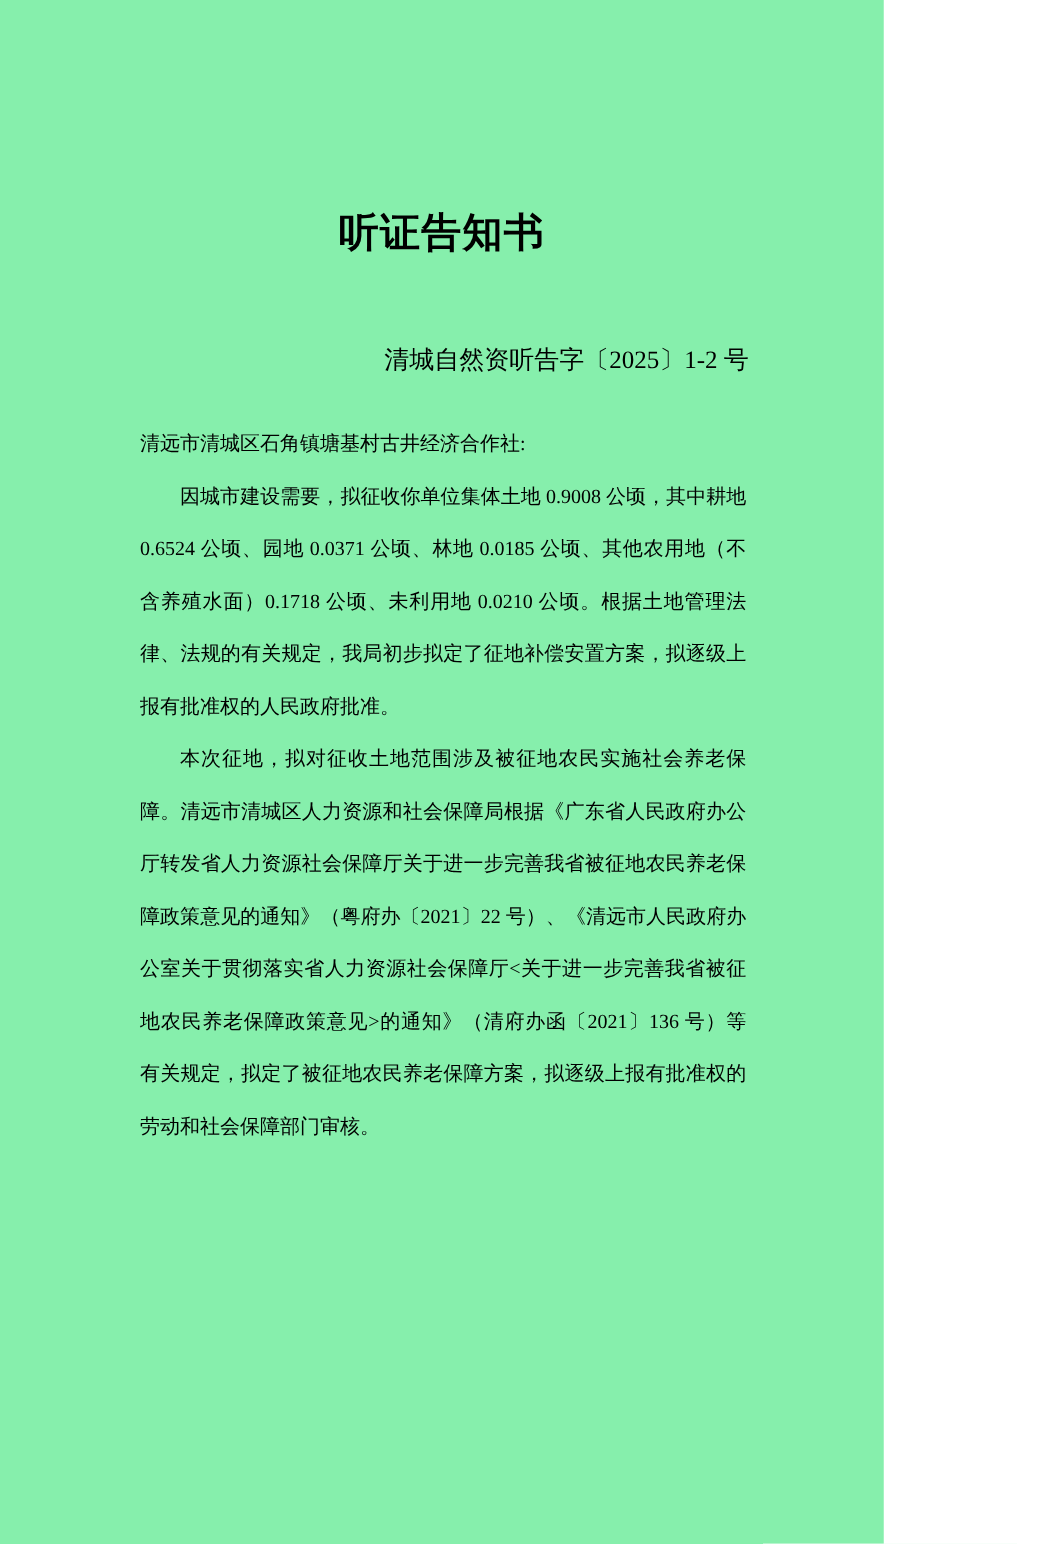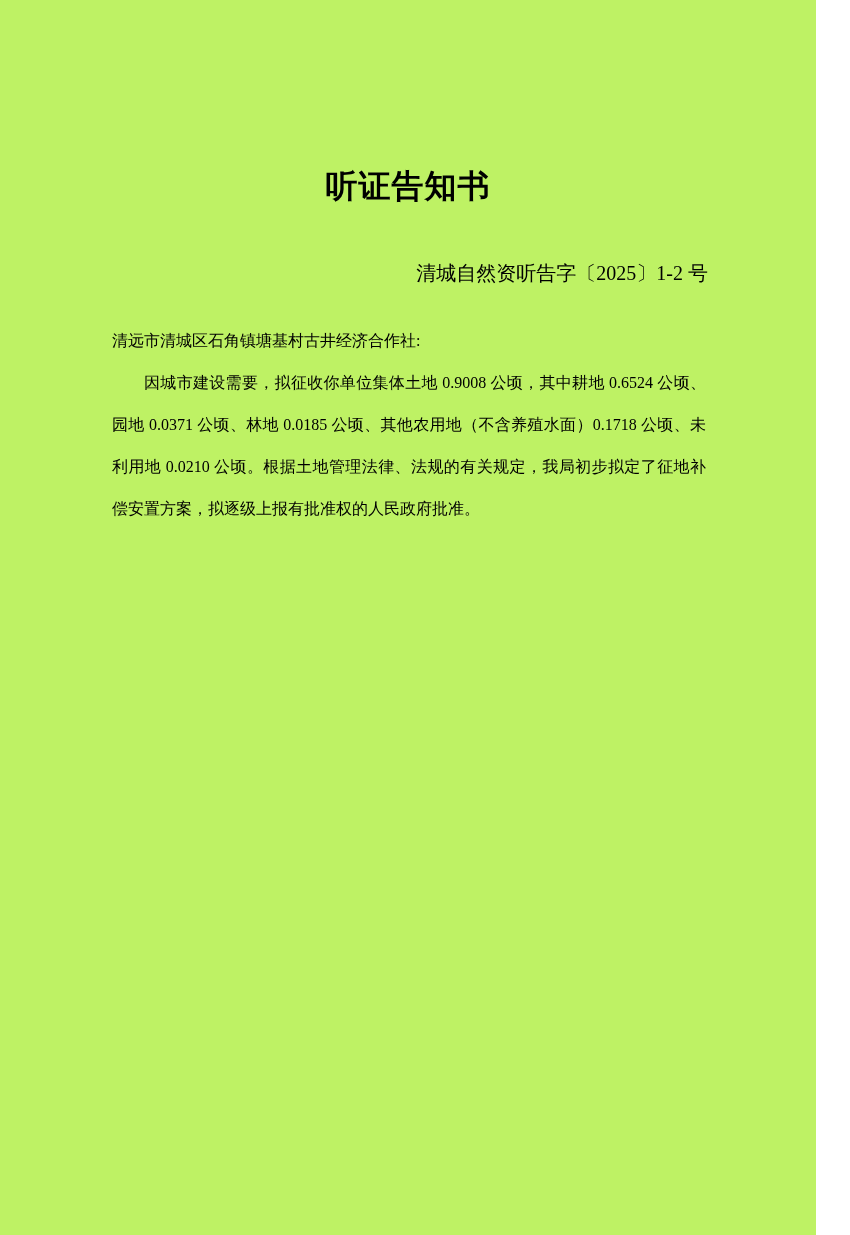--- a/index.html
+++ b/index.html
@@ -3,35 +3,35 @@
 <meta charset="utf-8">
 <style>
   * { margin: 0; padding: 0; box-sizing: border-box; }
   html, body {
     background: #ffffff;
     font-family: "Liberation Serif", "DejaVu Serif", serif;
     color: #000000;
   }
   .page {
     position: relative;
-    width: 816px;
+    width: 707px;
     height: 1235px;
-    background: #bef264;
+    background: #86efac;
     overflow: hidden;
   }
   .doc-title {
     padding-top: 166px;
     text-align: center;
     font-size: 32px;
     font-weight: bold;
     letter-spacing: 1px;
     line-height: 40px;
   }
   .doc-number {
-    margin-top: 52px;
+    margin-top: 67px;
     padding-right: 108px;
     text-align: right;
     font-size: 20px;
     line-height: 30px;
   }
   .doc-body {
     margin: 32px 110px 0 112px;
     font-size: 16px;
     line-height: 42px;
     text-align: justify;
@@ -53,17 +53,18 @@
   <h1 class="doc-title">听证告知书</h1>
 
   <div class="doc-number">清城自然资听告字〔2025〕1-2 号</div>
 
   <div class="doc-body">
 
     <div class="addressee">清远市清城区石角镇塘基村古井经济合作社:</div>
 
     <p class="para">因城市建设需要，拟征收你单位集体土地 0.9008 公顷，其中耕地 0.6524 公顷、园地 0.0371 公顷、林地 0.0185 公顷、其他农用地（不含养殖水面）0.1718 公顷、未利用地 0.0210 公顷。根据土地管理法律、法规的有关规定，我局初步拟定了征地补偿安置方案，拟逐级上报有批准权的人民政府批准。</p>
 
+    <p class="para">本次征地，拟对征收土地范围涉及被征地农民实施社会养老保障。清远市清城区人力资源和社会保障局根据《广东省人民政府办公厅转发省人力资源社会保障厅关于进一步完善我省被征地农民养老保障政策意见的通知》（粤府办〔2021〕22 号）、《清远市人民政府办公室关于贯彻落实省人力资源社会保障厅&lt;关于进一步完善我省被征地农民养老保障政策意见&gt;的通知》（清府办函〔2021〕136 号）等有关规定，拟定了被征地农民养老保障方案，拟逐级上报有批准权的劳动和社会保障部门审核。</p>
 
 
   </div>
 
 </div>
 
 </body></html>

